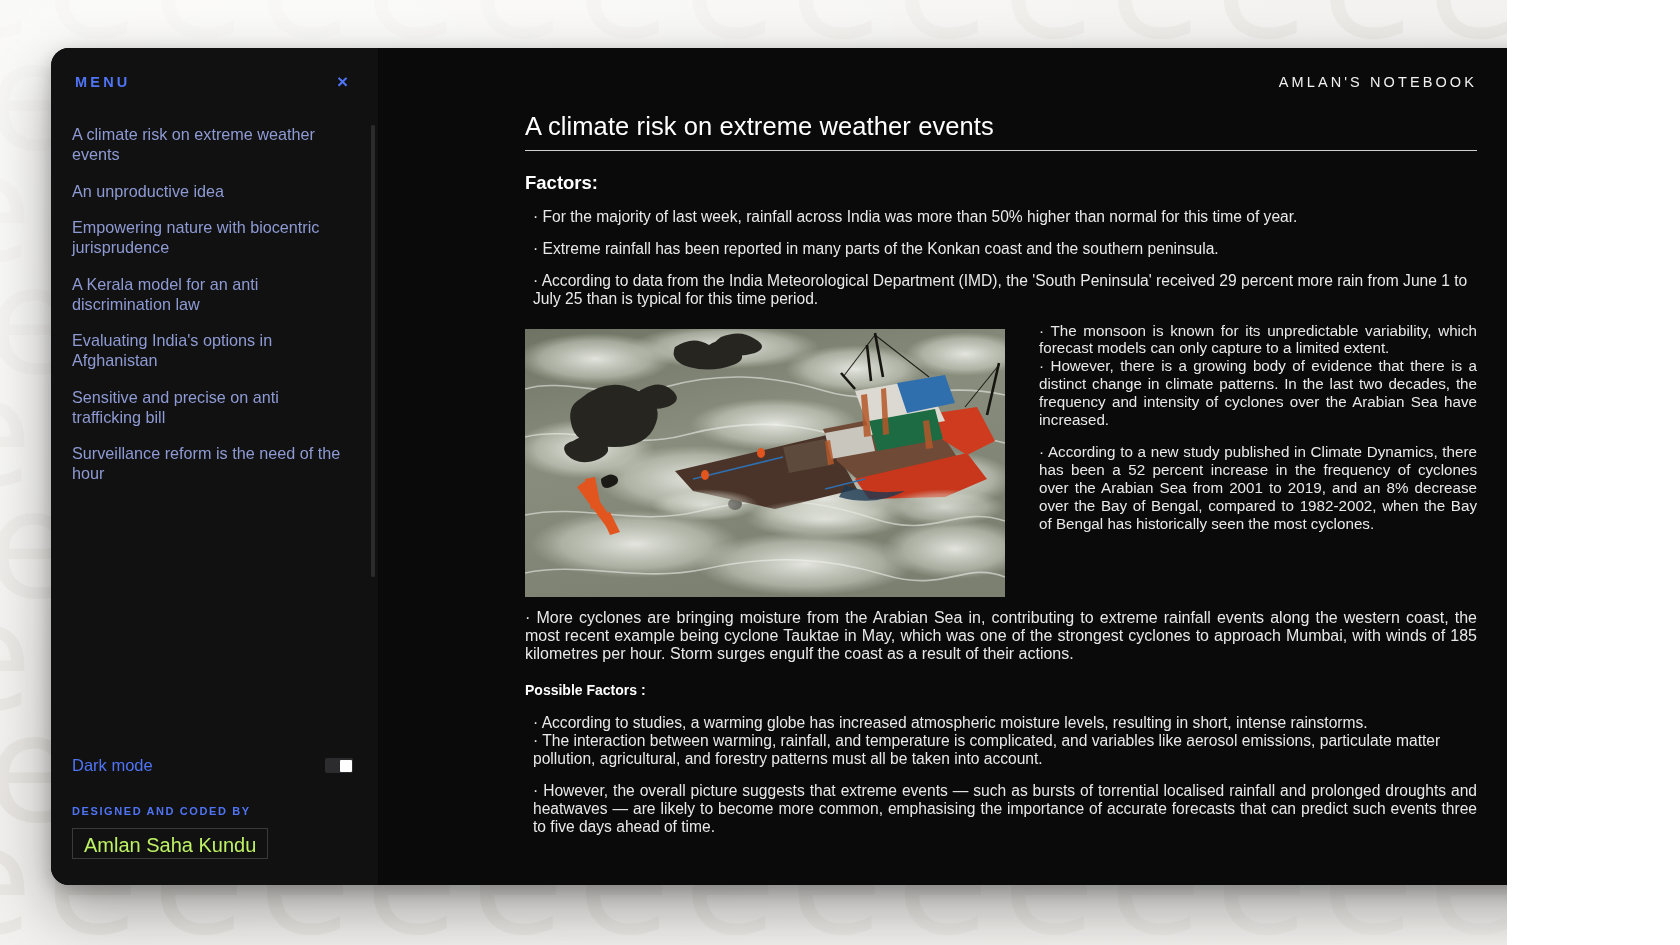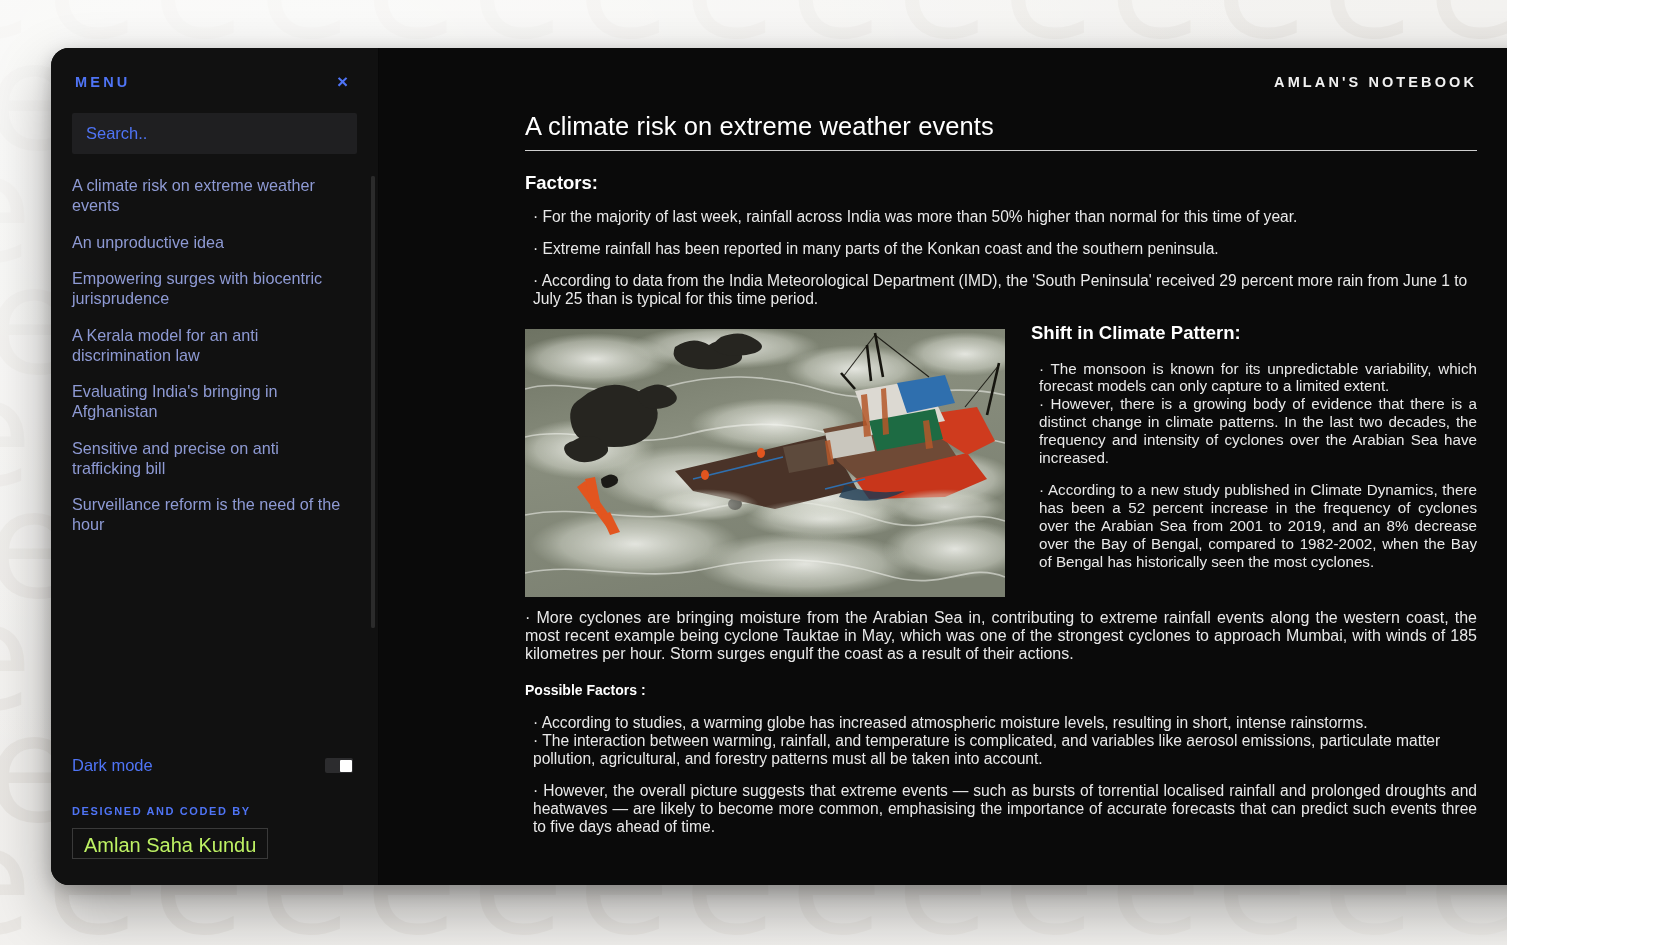--- a/index.html
+++ b/index.html
@@ -192,21 +192,21 @@
     flex: 1 1 auto;
     position: relative;
     background: #0a0a0a;
     overflow: hidden;
     padding: 0;
   }
   .brand {
     text-align: right;
     color: #f1f1f1;
     font-size: 14.5px;
-    font-weight: 700;
+    font-weight: 400;
     letter-spacing: 3.1px;
     padding: 26px 157px 0 0;
   }
   .article {
     padding: 22px 157px 0 146px;
     color: #e8e8e8;
   }
   .article-title {
     font-size: 25.5px;
     font-weight: 400;
@@ -283,30 +283,27 @@
 
   <div id="window">
 
     <aside id="sidebar">
 
       <div class="sidebar-head">
         <div class="menu-title">MENU</div>
         <div class="close-icon">×</div>
       </div>
 
-      <div class="search-wrap">
-        <input class="search-input" type="text" placeholder="Search.." style="">
-      </div>
 
       <nav class="nav-list">
         <div class="nav-item">A climate risk on extreme weather events</div>
         <div class="nav-item">An unproductive idea</div>
-        <div class="nav-item">Empowering surges with biocentric jurisprudence</div>
+        <div class="nav-item">Empowering nature with biocentric jurisprudence</div>
         <div class="nav-item">A Kerala model for an anti discrimination law</div>
-        <div class="nav-item">Evaluating India's bringing in Afghanistan</div>
+        <div class="nav-item">Evaluating India's options in Afghanistan</div>
         <div class="nav-item">Sensitive and precise on anti trafficking bill</div>
         <div class="nav-item">Surveillance reform is the need of the hour</div>
         <div class="sb-scroll-track">
           <div class="sb-scroll-thumb"></div>
         </div>
       </nav>
 
       <div class="darkmode-row">
         <div class="darkmode-label">Dark mode</div>
         <div class="toggle">
@@ -434,21 +431,20 @@
 
             <g opacity="0.78">
               <ellipse cx="300" cy="190" rx="80" ry="20" fill="url(#foam1)"></ellipse>
               <ellipse cx="420" cy="178" rx="60" ry="18" fill="url(#foam1)"></ellipse>
               <ellipse cx="180" cy="176" rx="54" ry="16" fill="url(#foam1)"></ellipse>
             </g>
           </svg>
         </figure>
 
         <div class="rcol">
-          <h2 class="section-head">Shift in Climate Pattern:</h2>
           <p class="para">· The monsoon is known for its unpredictable variability, which forecast models can only capture to a limited extent.<br>· However, there is a growing body of evidence that there is a distinct change in climate patterns. In the last two decades, the frequency and intensity of cyclones over the Arabian Sea have increased.</p>
           <p class="para">· According to a new study published in Climate Dynamics, there has been a 52 percent increase in the frequency of cyclones over the Arabian Sea from 2001 to 2019, and an 8% decrease over the Bay of Bengal, compared to 1982-2002, when the Bay of Bengal has historically seen the most cyclones.</p>
         </div>
 
         <p class="flowpara">· More cyclones are bringing moisture from the Arabian Sea in, contributing to extreme rainfall events along the western coast, the most recent example being cyclone Tauktae in May, which was one of the strongest cyclones to approach Mumbai, with winds of 185 kilometres per hour. Storm surges engulf the coast as a result of their actions.</p>
 
         <div class="sec2">
           <h2 class="section-head">Possible Factors :</h2>
           <p class="para">· According to studies, a warming globe has increased atmospheric moisture levels, resulting in short, intense rainstorms.<br>· The interaction between warming, rainfall, and temperature is complicated, and variables like aerosol emissions, particulate matter pollution, agricultural, and forestry patterns must all be taken into account.</p>
           <p class="para" style="text-align:justify">· However, the overall picture suggests that extreme events — such as bursts of torrential localised rainfall and prolonged droughts and heatwaves — are likely to become more common, emphasising the importance of accurate forecasts that can predict such events three to five days ahead of time.</p>

